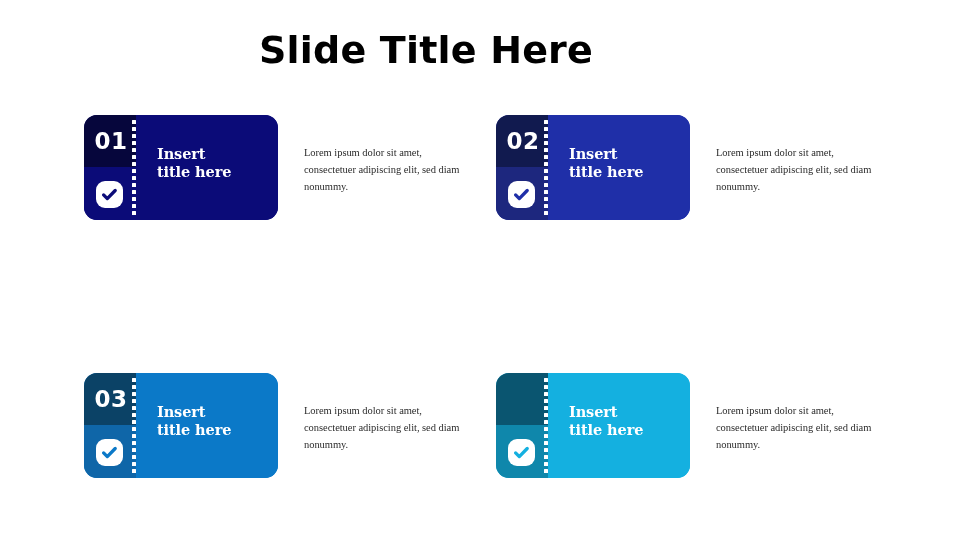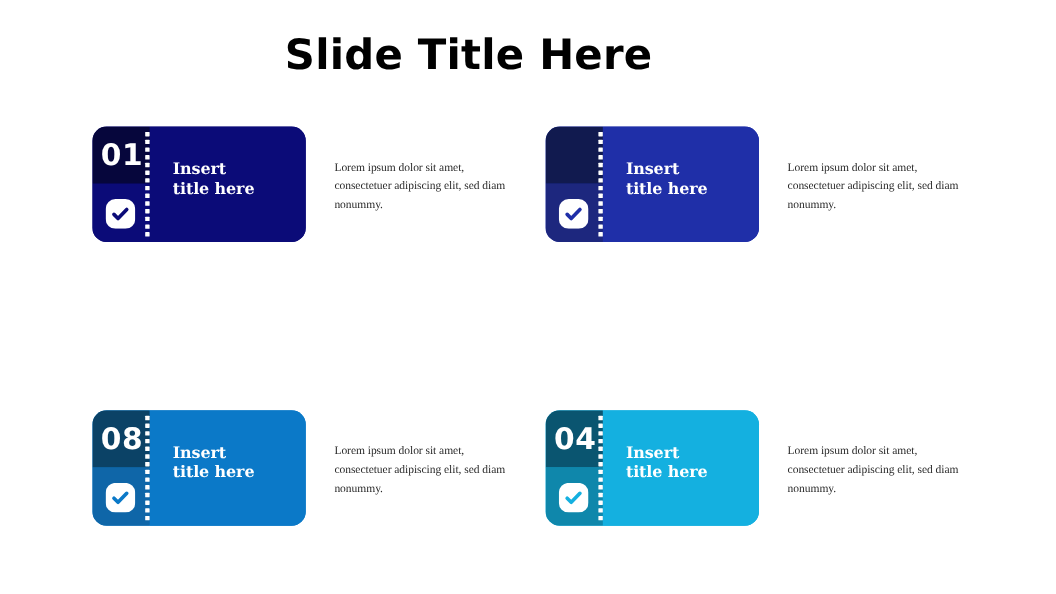--- a/index.html
+++ b/index.html
@@ -85,21 +85,21 @@
   .stub-number {
     position: absolute;
     left: 0;
     top: 0;
     width: 52px;
     height: 52px;
     display: flex;
     align-items: center;
     justify-content: center;
     font-family: "DejaVu Sans", sans-serif;
-    font-size: 27px;
+    font-size: 23px;
     font-weight: bold;
     color: #ffffff;
     letter-spacing: 0.5px;
     padding-left: 2px;
     box-sizing: border-box;
   }
 
   .check-wrap {
     position: absolute;
     left: 12px;
@@ -214,20 +214,21 @@
       <div class="ticket-body" style="background: rgb(31, 47, 168);">
         <div class="ticket-title">
           <span>Insert</span><br>
           <span>title here</span>
         </div>
       </div>
       <div class="stub">
         <div class="stub-top" style="background: rgb(17, 26, 79);"></div>
         <div class="stub-bottom" style="background: rgb(29, 39, 126);"></div>
       </div>
+      <div class="stub-number">02</div>
       <div class="check-wrap">
         <svg width="27" height="27" viewBox="0 0 27 27">
           <rect x="0" y="0" width="27" height="27" rx="9" ry="9" class="cbg" fill="#ffffff"></rect>
           <path d="M7.6 13.9 L11.3 17.6 L19.2 9.5" fill="none" class="cmk" stroke-width="3.3" stroke-linecap="round" stroke-linejoin="round" stroke="#1f2fa8"></path>
         </svg>
       </div>
       <div class="perf">
         <i></i>
           <i></i>
           <i></i>
@@ -252,21 +253,21 @@
       <div class="ticket-body" style="background: rgb(11, 121, 200);">
         <div class="ticket-title">
           <span>Insert</span><br>
           <span>title here</span>
         </div>
       </div>
       <div class="stub">
         <div class="stub-top" style="background: rgb(11, 66, 102);"></div>
         <div class="stub-bottom" style="background: rgb(15, 102, 168);"></div>
       </div>
-      <div class="stub-number">08</div>
+      <div class="stub-number">03</div>
       <div class="check-wrap">
         <svg width="27" height="27" viewBox="0 0 27 27">
           <rect x="0" y="0" width="27" height="27" rx="9" ry="9" class="cbg" fill="#ffffff"></rect>
           <path d="M7.6 13.9 L11.3 17.6 L19.2 9.5" fill="none" class="cmk" stroke-width="3.3" stroke-linecap="round" stroke-linejoin="round" stroke="#0b79c8"></path>
         </svg>
       </div>
       <div class="perf">
         <i></i>
           <i></i>
           <i></i>
@@ -291,21 +292,20 @@
       <div class="ticket-body" style="background: rgb(20, 176, 224);">
         <div class="ticket-title">
           <span>Insert</span><br>
           <span>title here</span>
         </div>
       </div>
       <div class="stub">
         <div class="stub-top" style="background: rgb(10, 85, 112);"></div>
         <div class="stub-bottom" style="background: rgb(15, 135, 171);"></div>
       </div>
-      <div class="stub-number">04</div>
       <div class="check-wrap">
         <svg width="27" height="27" viewBox="0 0 27 27">
           <rect x="0" y="0" width="27" height="27" rx="9" ry="9" class="cbg" fill="#ffffff"></rect>
           <path d="M7.6 13.9 L11.3 17.6 L19.2 9.5" fill="none" class="cmk" stroke-width="3.3" stroke-linecap="round" stroke-linejoin="round" stroke="#14b0e0"></path>
         </svg>
       </div>
       <div class="perf">
         <i></i>
           <i></i>
           <i></i>

